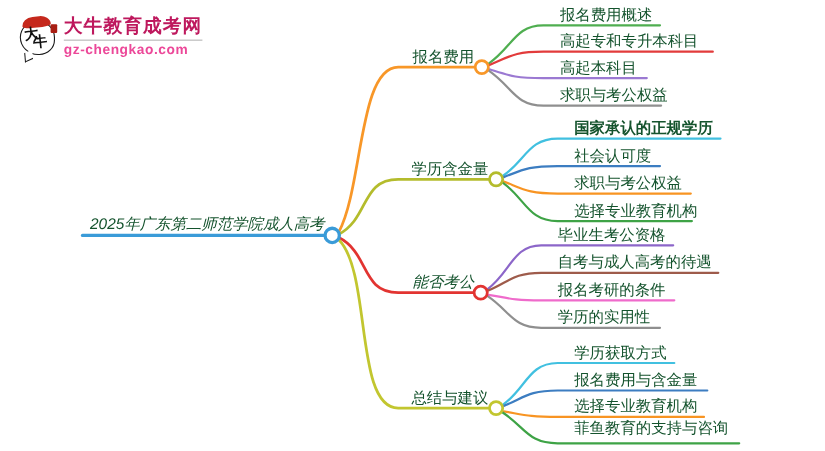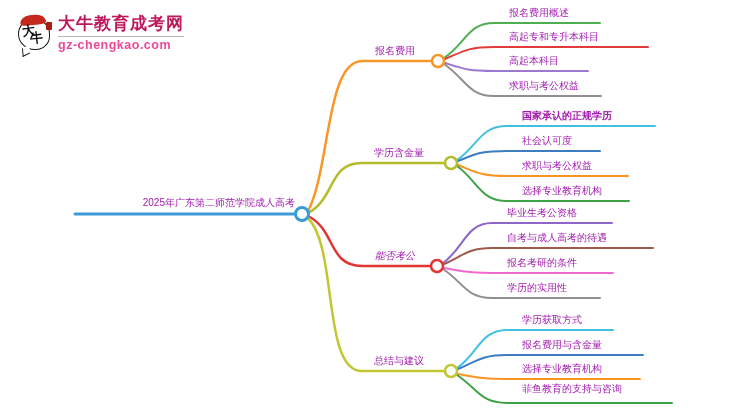--- a/index.html
+++ b/index.html
@@ -18,21 +18,21 @@
   .seal{position:absolute;right:-3px;top:2px;width:6px;height:8px;background:#a81d12;border-radius:1px;}
   .zi{position:absolute;font-weight:bold;color:#111;font-size:13px;line-height:13px;}
   .zi.da{left:3px;top:4px;transform:rotate(-8deg);}
   .zi.niu{left:11px;top:11px;transform:rotate(-6deg);}
   .brandcol{margin-left:8px;}
   .brand{color:#be185d;font-weight:bold;font-size:17px;letter-spacing:1px;line-height:20px;}
   .brand-div{height:1px;background:#b5b5b5;margin:2px 0 1px 0;width:100%;}
   .site{color:#ec4899;font-weight:bold;font-size:12.5px;letter-spacing:.5px;line-height:14px;}
   
   svg.mm{position:absolute;left:0;top:0;}
-  .lbl{position:absolute;white-space:nowrap;color:#a21caf;font-size:10px;line-height:18px;height:18px;}
+  .lbl{position:absolute;white-space:nowrap;color:#14532d;font-size:14px;line-height:18px;height:18px;}
   .lbl.root{text-align:right;}
 </style>
 </head>
 <body>
 
 <div class="logo">
   <div class="bubble">
     <div class="beret"></div>
     <div class="seal"></div>
     <span class="zi da">大</span>
@@ -77,21 +77,21 @@
     <path d="M 457 375 C 478 389, 480 403, 507 403 L 672 403" stroke-width="2" stroke="#3ea346"></path>
 
     <circle cx="302" cy="214" r="6.5" fill="#fff" stroke-width="3" stroke="#3a9bd8"></circle>
     <circle cx="438" cy="61" r="6" fill="#fff" stroke-width="2.5" stroke="#f89728"></circle>
     <circle cx="451" cy="163" r="6" fill="#fff" stroke-width="2.5" stroke="#b4bc2c"></circle>
     <circle cx="437" cy="266" r="6" fill="#fff" stroke-width="2.5" stroke="#e23431"></circle>
     <circle cx="451" cy="371" r="6" fill="#fff" stroke-width="2.5" stroke="#c2c62f"></circle>
   </g>
 </svg>
 
-<div class="lbl root" style="right:455px;top:194px;">2025年广东第二师范学院成人高考</div>
+<div class="lbl root" style="right:455px;top:194px;font-style:italic;">2025年广东第二师范学院成人高考</div>
 
 <div class="lbl" style="left:375px;top:42px;">报名费用</div>
 <div class="lbl" style="left:374px;top:144px;">学历含金量</div>
 <div class="lbl" style="left:375px;top:247px;font-style:italic;">能否考公</div>
 <div class="lbl" style="left:374px;top:352px;">总结与建议</div>
 
 <div class="lbl" style="left:509px;top:4px;">报名费用概述</div>
 <div class="lbl" style="left:509px;top:28px;">高起专和专升本科目</div>
 <div class="lbl" style="left:509px;top:52px;">高起本科目</div>
 <div class="lbl" style="left:509px;top:77px;">求职与考公权益</div>

